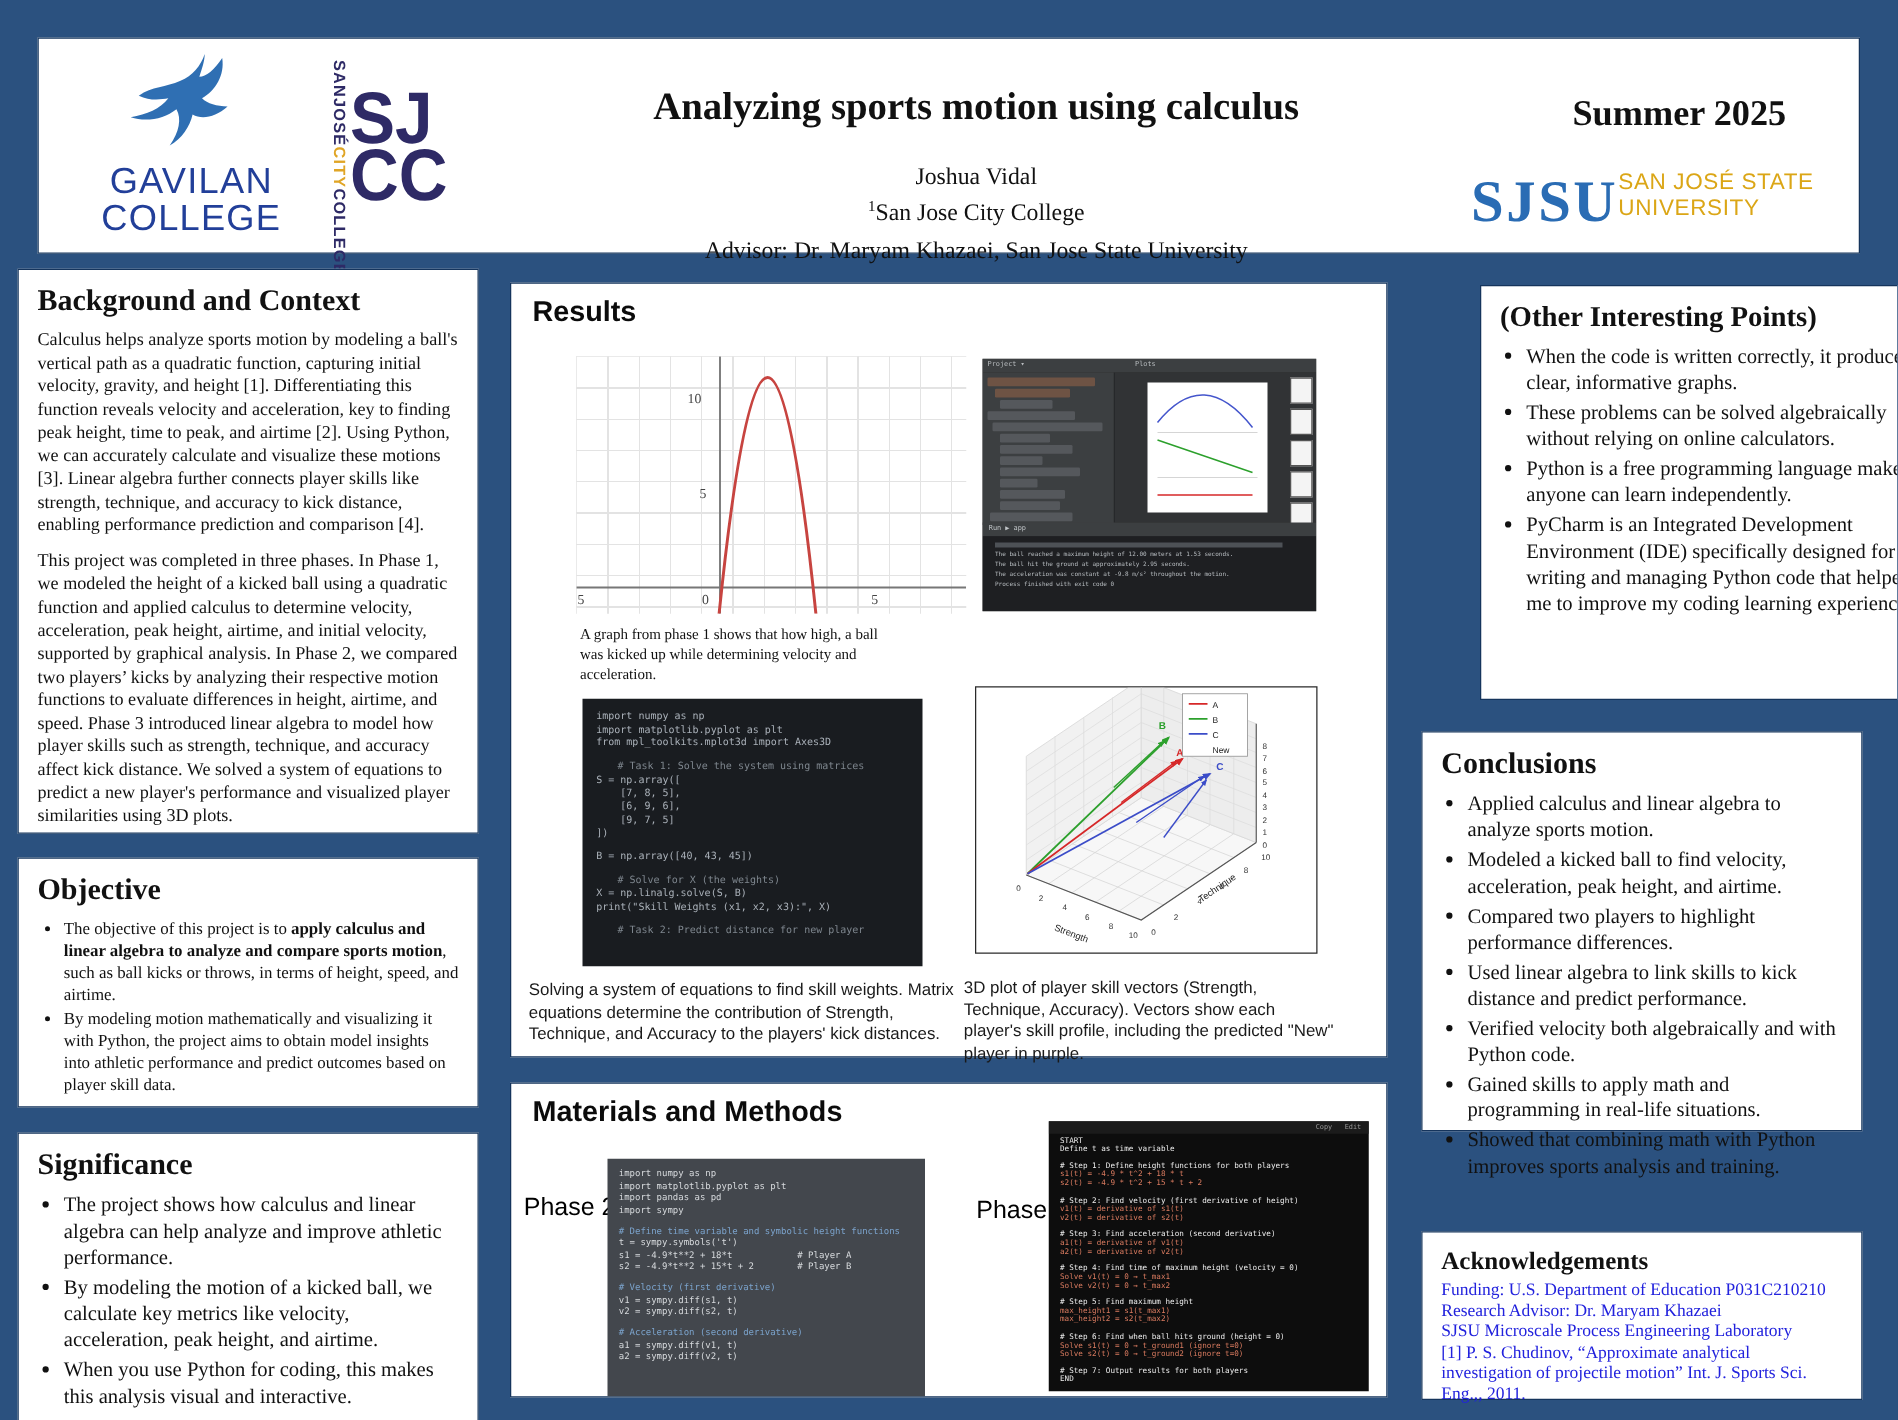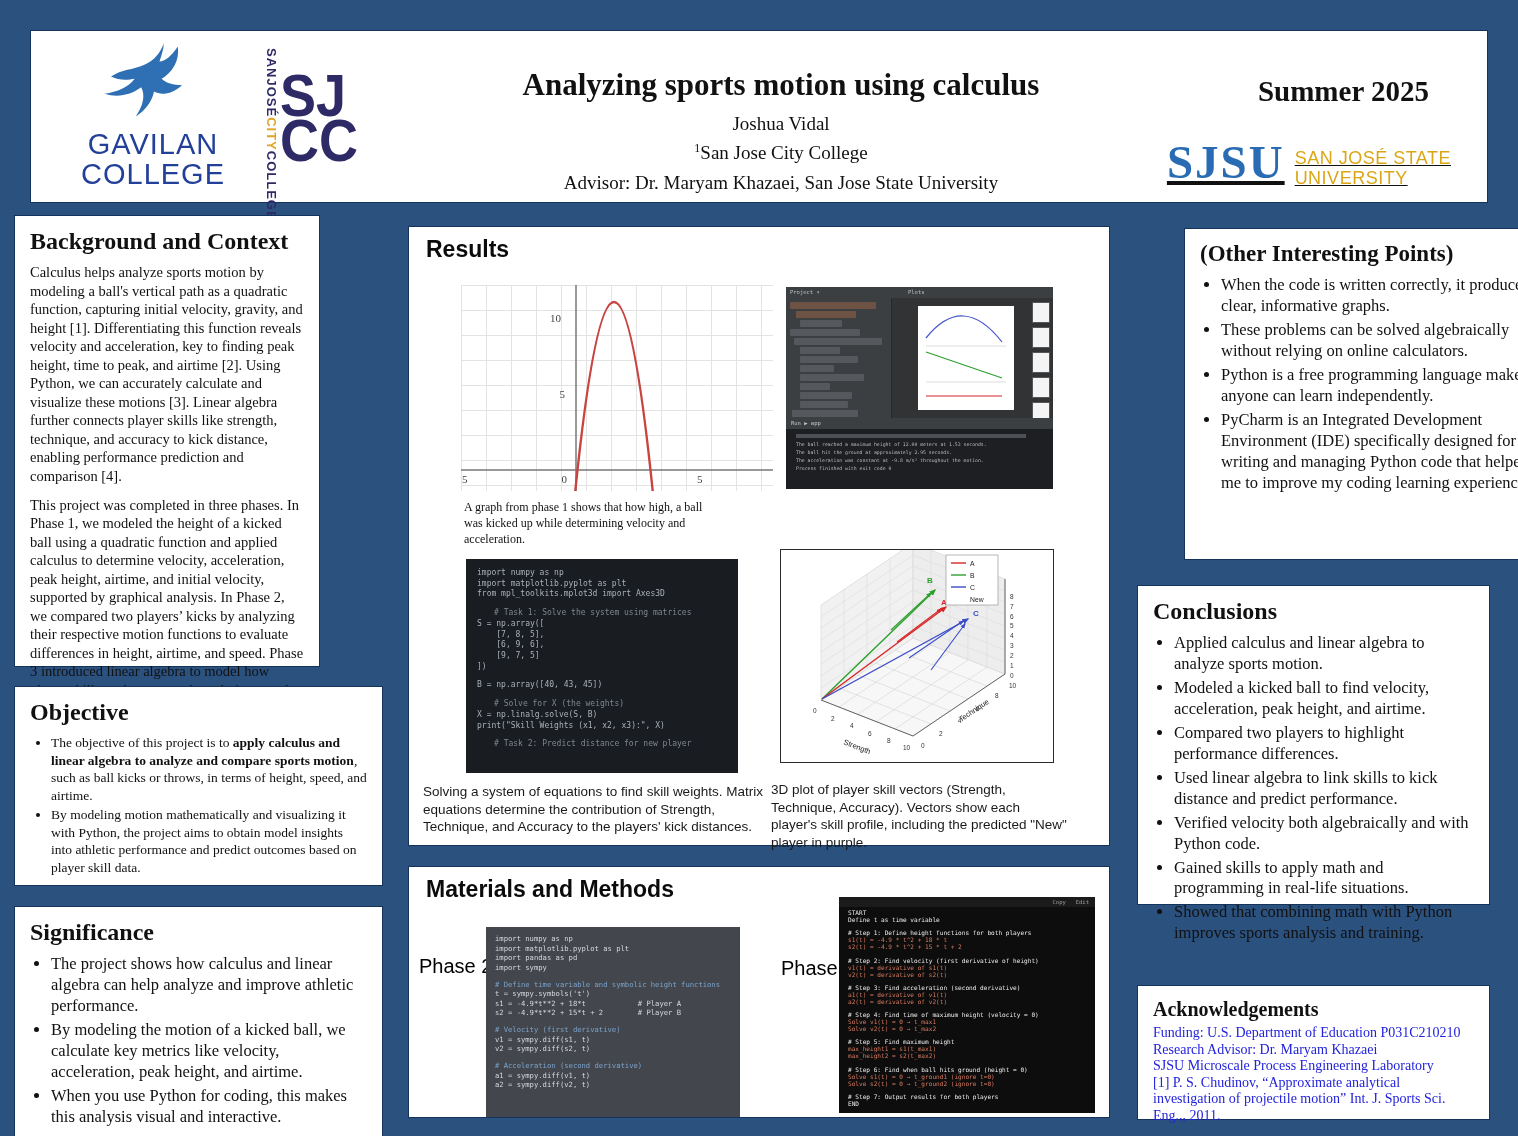--- a/index.html
+++ b/index.html
@@ -13,39 +13,39 @@
   .gav-text{font-family:"Liberation Sans",sans-serif;color:#223f99;font-size:29px;
             letter-spacing:1px;line-height:1.05;font-weight:500;}
   .sjcc{position:absolute;left:234px;top:16px;height:142px;display:flex;align-items:center;}
   .sjcc-vert{writing-mode:vertical-rl;font-family:"Liberation Sans",sans-serif;
              font-weight:bold;font-size:13px;letter-spacing:1px;line-height:1;height:140px;}
   .sjcc-vert .navy{color:#2e2a66;} .sjcc-vert .gold{color:#e0a526;}
   .sjcc-big{font-family:"Liberation Sans",sans-serif;font-weight:bold;color:#2e2a66;
             font-size:54px;line-height:.78;transform:scaleY(1.08);margin-left:2px;}
   .head-center{position:absolute;left:400px;top:36px;width:700px;text-align:center;}
   .head-title{font-size:31px;font-weight:bold;}
-  .head-sub{font-size:19px;line-height:1.55;margin-top:6px;}
+  .head-sub{font-size:19px;line-height:1.55;margin-top:24px;}
   .head-sub sup{font-size:12px;}
   .term{position:absolute;right:58px;top:44px;font-size:29px;font-weight:bold;}
-  .sjsu{position:absolute;right:36px;top:104px;display:flex;align-items:flex-end;gap:10px;text-decoration:underline;}
+  .sjsu{position:absolute;right:36px;top:104px;display:flex;align-items:flex-start;}
   .sjsu-acr{font-family:"Liberation Serif",serif;font-weight:bold;color:#2a6cb4;
             font-size:47px;letter-spacing:2px;}
   .sjsu-name{font-family:"Liberation Sans",sans-serif;color:#dba616;font-size:18px;
              line-height:1.15;letter-spacing:.5px;}
 
   
   .tbox{padding:10px 15px;}
   .h1{font-size:24px;font-weight:bold;margin:2px 0 8px 0;}
   .para{font-size:14.5px;line-height:1.28;margin:0 0 10px 0;text-align:left;}
   ul{margin:0;padding-left:21px;}
   li{margin:0 0 2px 0;}
   .small-li li{font-size:13.5px;line-height:1.3;}
   .big-li li{font-size:16.5px;line-height:1.27;margin-bottom:3px;}
 
-  .bg-box{left:14px;top:215px;width:306px;height:452px;}
+  .bg-box{left:14px;top:215px;width:369px;height:452px;}
   .obj-box{left:14px;top:686px;width:369px;height:200px;}
   .sig-box{left:14px;top:906px;width:369px;height:262px;}
   .pts-box{left:1147px;top:228px;width:363px;height:332px;margin-left:37px;}
   .con-box{left:1137px;top:585px;width:353px;height:320px;}
   .ack-box{left:1137px;top:985px;width:353px;height:135px;}
   .ack-line{font-size:14px;line-height:1.18;color:#2222dd;}
   .ack-box .h1{font-size:20px;margin-bottom:4px;}
 
   
   .res-box{left:408px;top:226px;width:702px;height:620px;}

